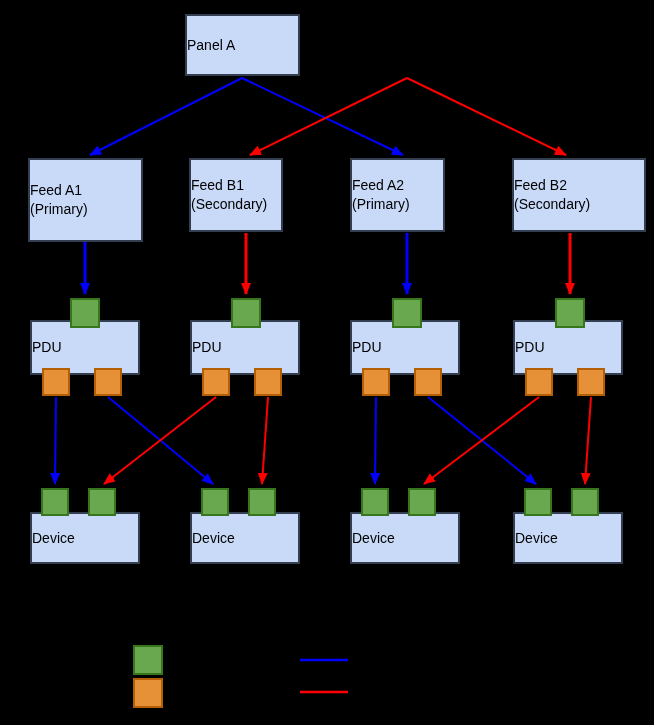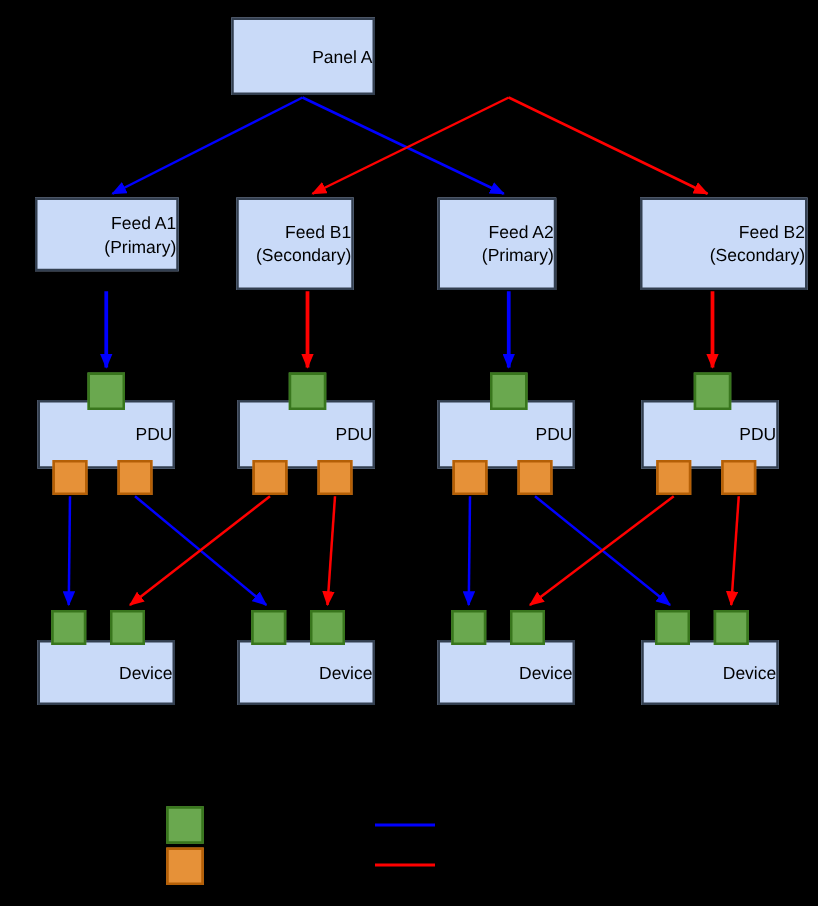--- a/index.html
+++ b/index.html
@@ -2,21 +2,21 @@
 <html><head>
 <meta charset="utf-8">
 <style>
   html,body{margin:0;padding:0;background:#000;}
   .stage{
     position:relative;width:654px;height:725px;background:#000;
     font-family:"Liberation Sans",sans-serif;color:#000;overflow:hidden;
   }
   .node{
     position:absolute;background:#c9daf8;border:2px solid #333f50;
-    display:flex;flex-direction:column;align-items:flex-end;justify-content:center;
+    display:flex;flex-direction:column;align-items:flex-start;justify-content:center;
     font-size:14px;text-align:center;box-sizing:border-box;z-index:2;line-height:1.35;
   }
   .node span{display:block;}
   .port{position:absolute;box-sizing:border-box;z-index:3;}
   .port-in{width:30px;height:30px;background:#6aa84f;border:2px solid #38761d;}
   .port-out{width:28px;height:28px;background:#e69138;border:2px solid #b45f06;}
   .port-dev{width:28px;height:28px;background:#6aa84f;border:2px solid #38761d;}
   .sw{position:absolute;width:30px;height:30px;box-sizing:border-box;z-index:2;}
   .sw-green{background:#6aa84f;border:2px solid #38761d;}
   .sw-orange{background:#e69138;border:2px solid #b45f06;}
@@ -58,21 +58,21 @@
     <line x1="591" y1="397" x2="585" y2="484" stroke="#ff0000" stroke-width="2" marker-end="url(#mr)"></line>
 
     <line x1="300" y1="660" x2="348" y2="660" stroke="#0000ff" stroke-width="2.5"></line>
     <line x1="300" y1="692" x2="348" y2="692" stroke="#ff0000" stroke-width="2.5"></line>
   </svg>
 
   <div class="node" style="left:185px;top:14px;width:115px;height:62px">
     <span>Panel A</span>
   </div>
 
-  <div class="node" style="left:28px;top:158px;width:115px;height:59px">
+  <div class="node" style="left:28px;top:158px;width:115px;height:84px">
     <span>Feed A1</span>
     <span>(Primary)</span>
   </div>
   <div class="node" style="left:189px;top:158px;width:94px;height:74px">
     <span>Feed B1</span>
     <span>(Secondary)</span>
   </div>
   <div class="node" style="left:350px;top:158px;width:95px;height:74px">
     <span>Feed A2</span>
     <span>(Primary)</span>

